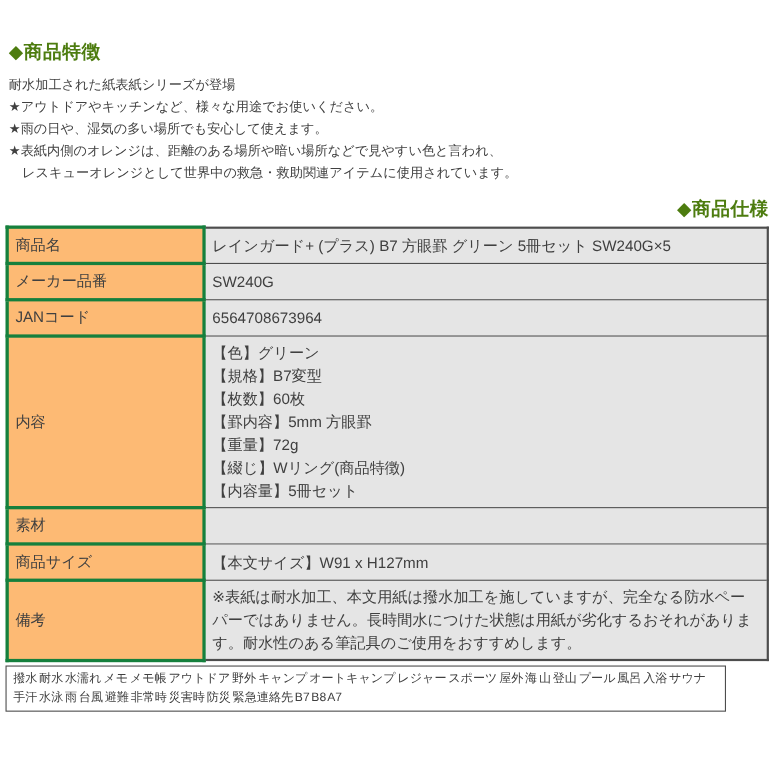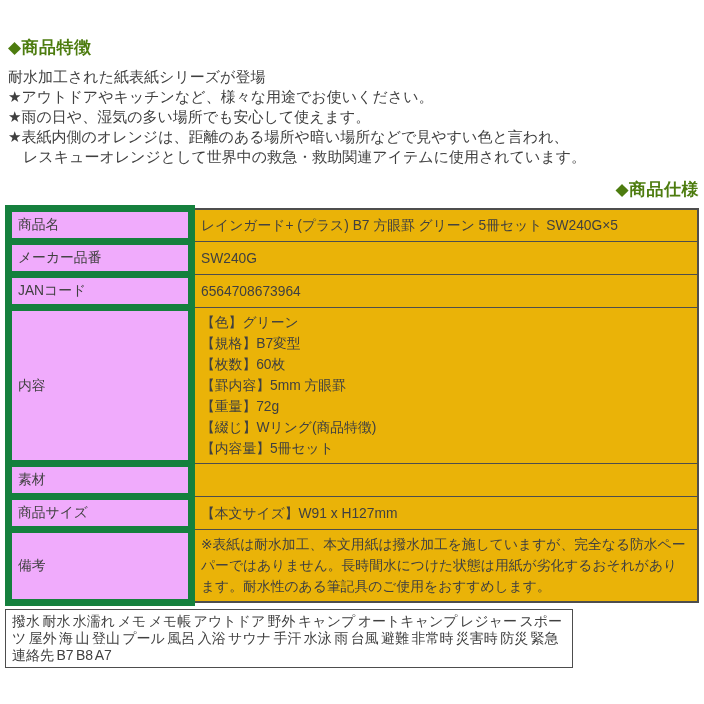--- a/index.html
+++ b/index.html
@@ -23,67 +23,67 @@
     color: #4d7c0f;
     font-size: 17px;
     font-weight: bold;
     line-height: 19px;
     letter-spacing: 0.5px;
     padding-left: 3px;
   }
   .features {
     margin: 10px 0 13px 0;
     padding-left: 3px;
-    font-size: 15px;
+    font-size: 12px;
     line-height: 20px;
     color: #404040;
   }
   .feature-line {
     white-space: pre-wrap;
   }
   .specs-heading {
     margin-bottom: 6px;
     text-align: right;
   }
   table.specs-table {
     width: 694px;
     border-collapse: collapse;
     border: 2px solid #4d4d4d;
     table-layout: fixed;
     font-size: 13.8px;
     color: #404040;
   }
   table.specs-table th {
     width: 164px;
-    background: #f0abfc;
+    background: #fdba74;
     font-weight: normal;
     text-align: left;
     vertical-align: middle;
-    border: 7px solid #15803d;
+    border: 3px solid #15803d;
     padding: 4px 6px;
   }
   table.specs-table td {
-    background: #eab308;
+    background: #e5e5e5;
     vertical-align: middle;
     border: 1px solid #4d4d4d;
     padding: 4px 6px;
     line-height: 21px;
     white-space: pre-line;
     overflow: hidden;
   }
   tr.row-single  { height: 33px; }
   tr.row-content { height: 146px; }
   tr.row-notes   { height: 67px; }
   .keywords-box {
-    width: 568px;
+    width: 655px;
     box-sizing: border-box;
     margin-top: 3px;
     border: 1px solid #4d4d4d;
     padding: 3px 6px;
-    font-size: 14px;
+    font-size: 11px;
     line-height: 17px;
     word-spacing: -1.5px;
     color: #404040;
     background: #ffffff;
   }
 </style>
 </head>
 <body>
 
 <div class="page">

